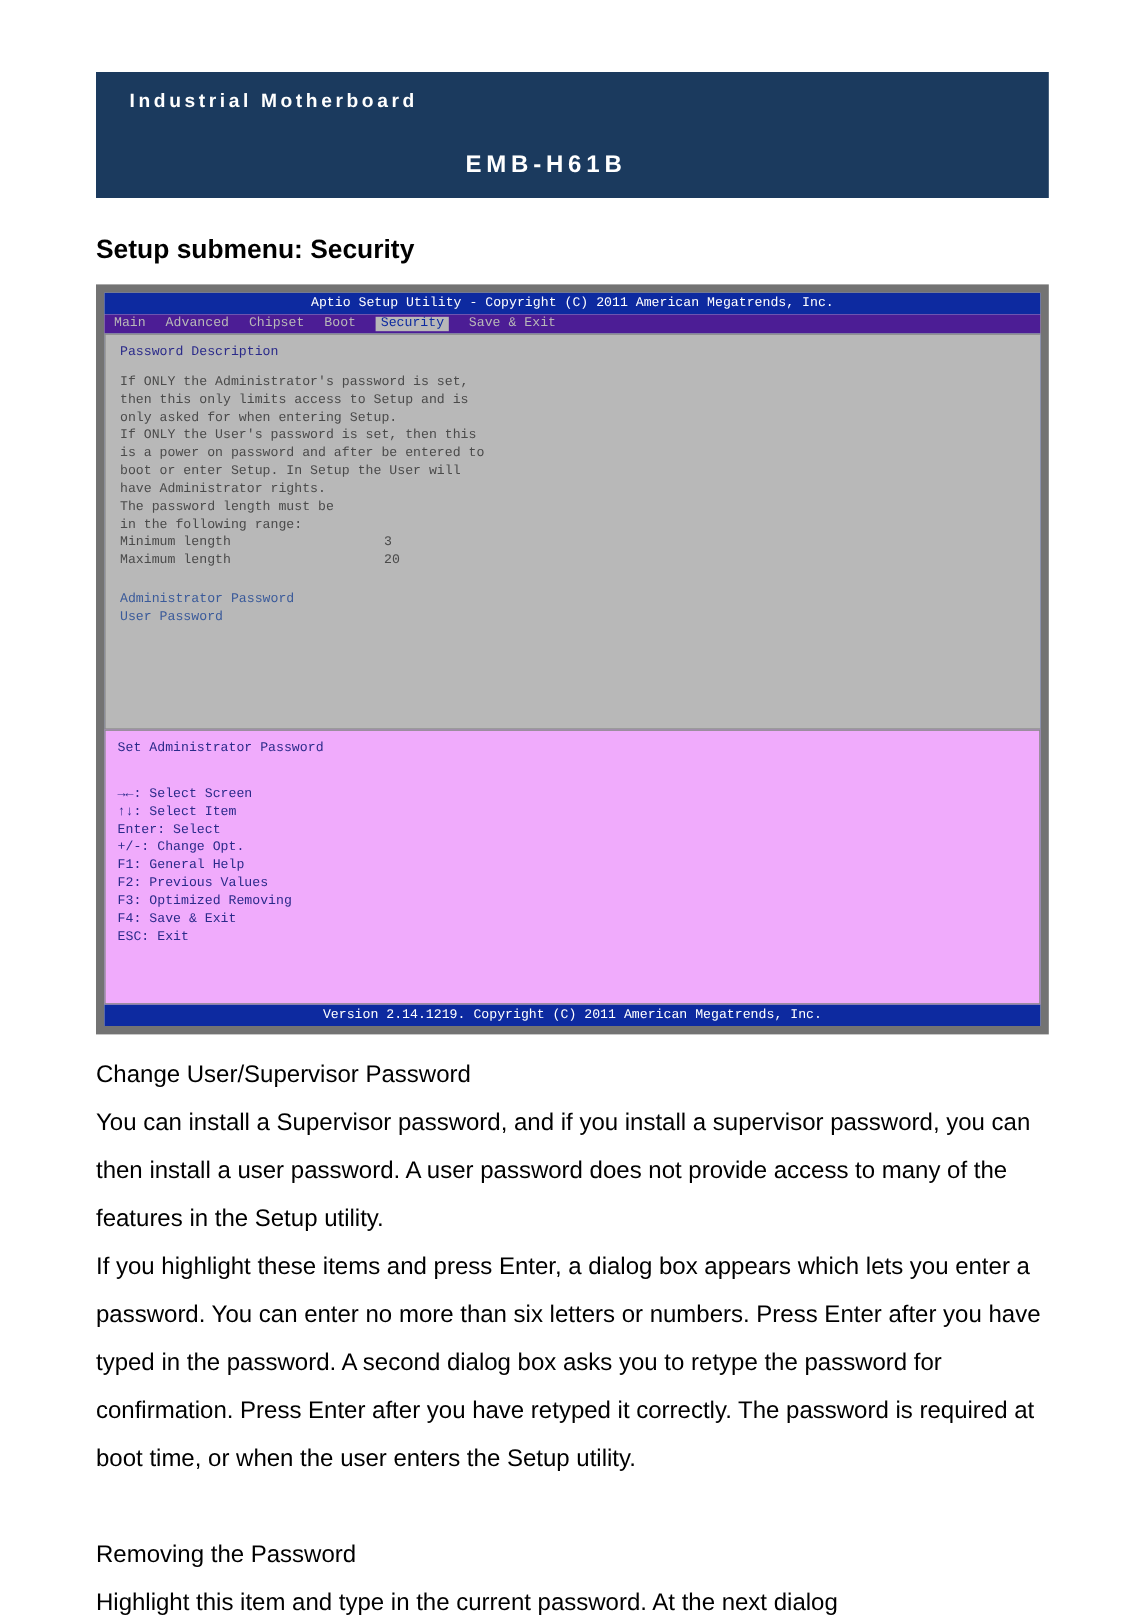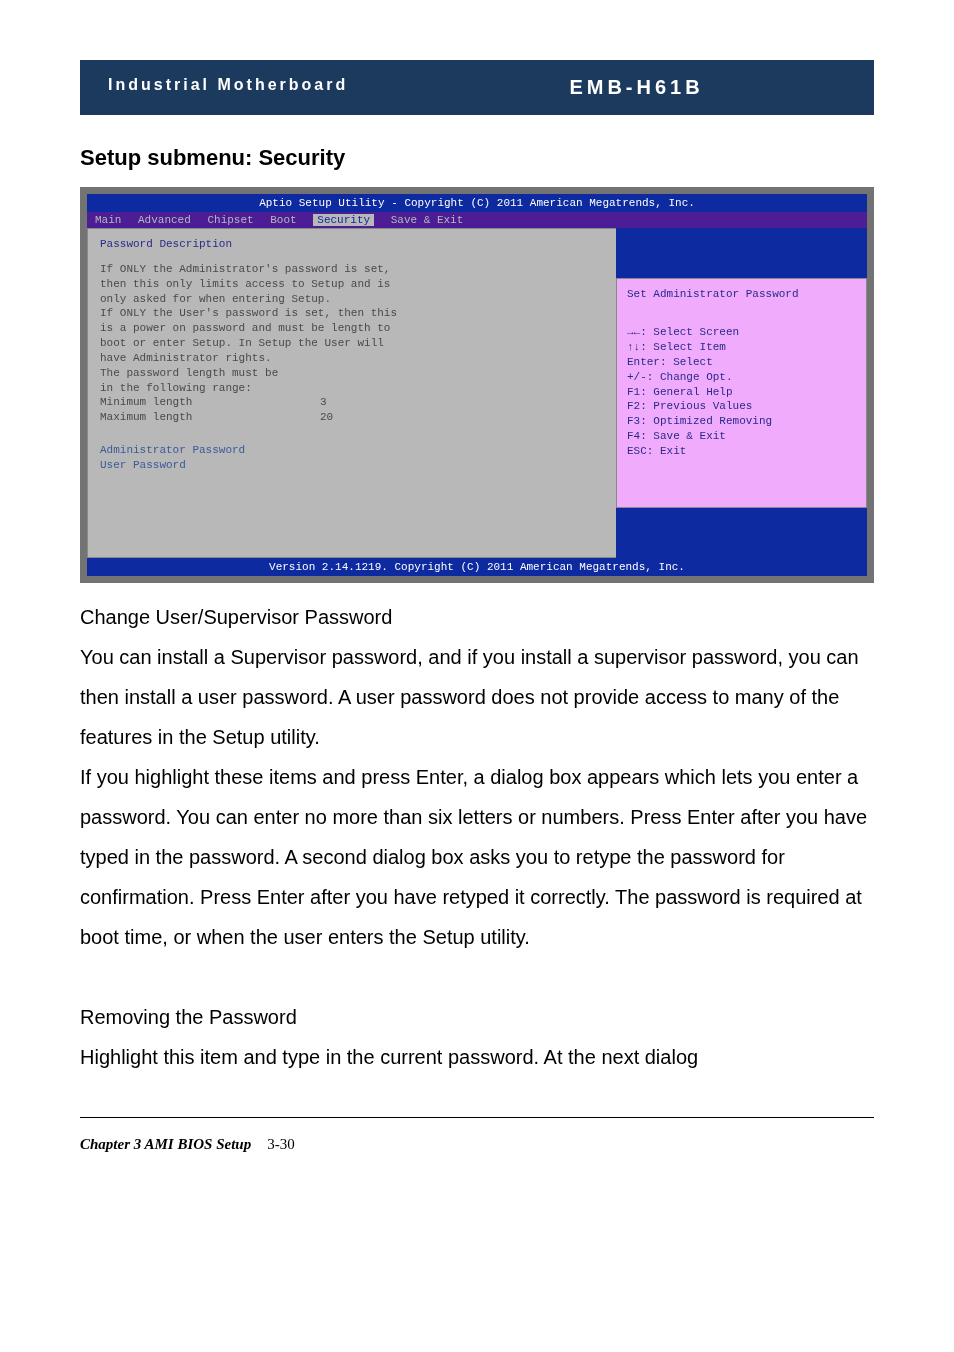--- a/index.html
+++ b/index.html
@@ -1,18 +1,19 @@
 <!DOCTYPE html>
 <html><head>
   <meta charset="utf-8">
   <style>
     * {
       margin: 0;
       padding: 0;
       box-sizing: border-box;
+      flex-direction: column;
     }
     body {
       font-family: Arial, sans-serif;
       background-color: #ffffff;
       width: 954px;
       margin: 0 auto;
       padding: 60px 80px;
       color: #000;
     }
     .header-bar {
@@ -67,21 +68,20 @@
       margin-right: 10px;
     }
     .bios-menubar .selected {
       background-color: #b8b8b8;
       color: #0d2aa0;
       padding: 0 4px;
     }
     .bios-content {
       display: flex;
       background-color: #0d2aa0;
-      align-items: center;
     }
     .bios-left {
       flex: 2.2;
       background-color: #b8b8b8;
       color: #1a1a6a;
       padding: 8px 12px;
       border: 1px solid #888;
       min-height: 330px;
       line-height: 1.35;
       border-right: none;
@@ -167,21 +167,21 @@
     <span>Save &amp; Exit</span>
   </div>
   <div class="bios-content">
     <div class="bios-left">
       <div class="title">Password Description</div>
       <div style="height:10px"></div>
       <div class="body-text">If ONLY the Administrator's password is set,</div>
       <div class="body-text">then this only limits access to Setup and is</div>
       <div class="body-text">only asked for when entering Setup.</div>
       <div class="body-text">If ONLY the User's password is set, then this</div>
-      <div class="body-text">is a power on password and must be length to</div>
+      <div class="body-text">is a power on password and after be entered to</div>
       <div class="body-text">boot or enter Setup. In Setup the User will</div>
       <div class="body-text">have Administrator rights.</div>
       <div class="body-text">The password length must be</div>
       <div class="body-text">in the following range:</div>
       <div class="body-text">
         <span style="display:inline-block;width:220px">Minimum length</span><span>3</span>
       </div>
       <div class="body-text">
         <span style="display:inline-block;width:220px">Maximum length</span><span>20</span>
       </div>

